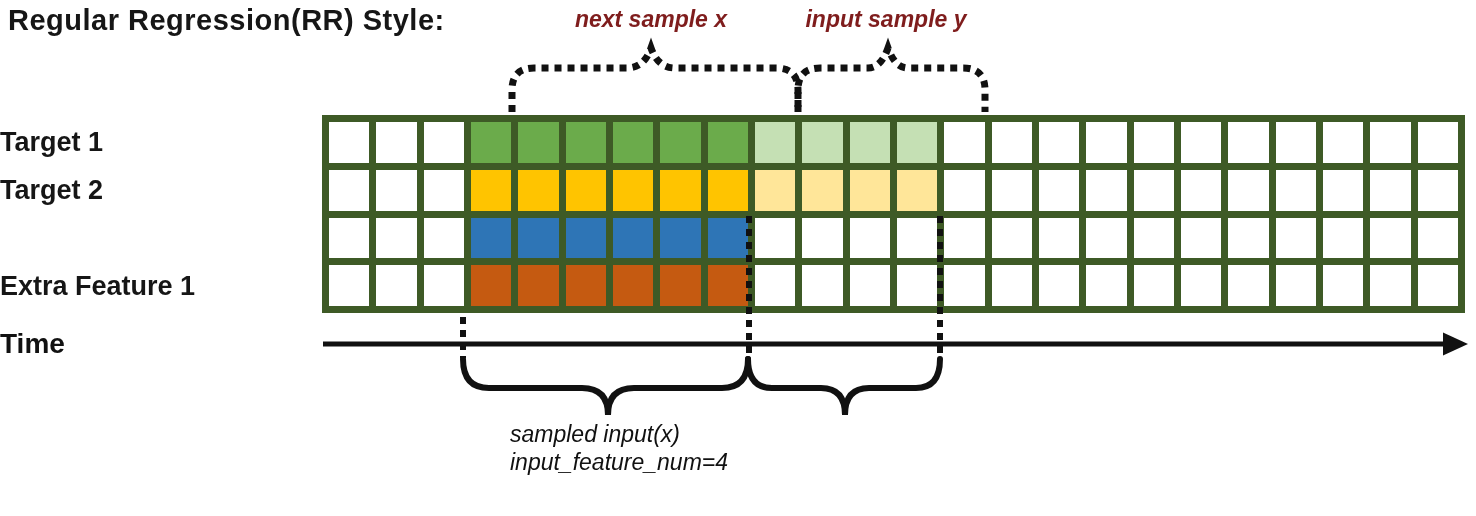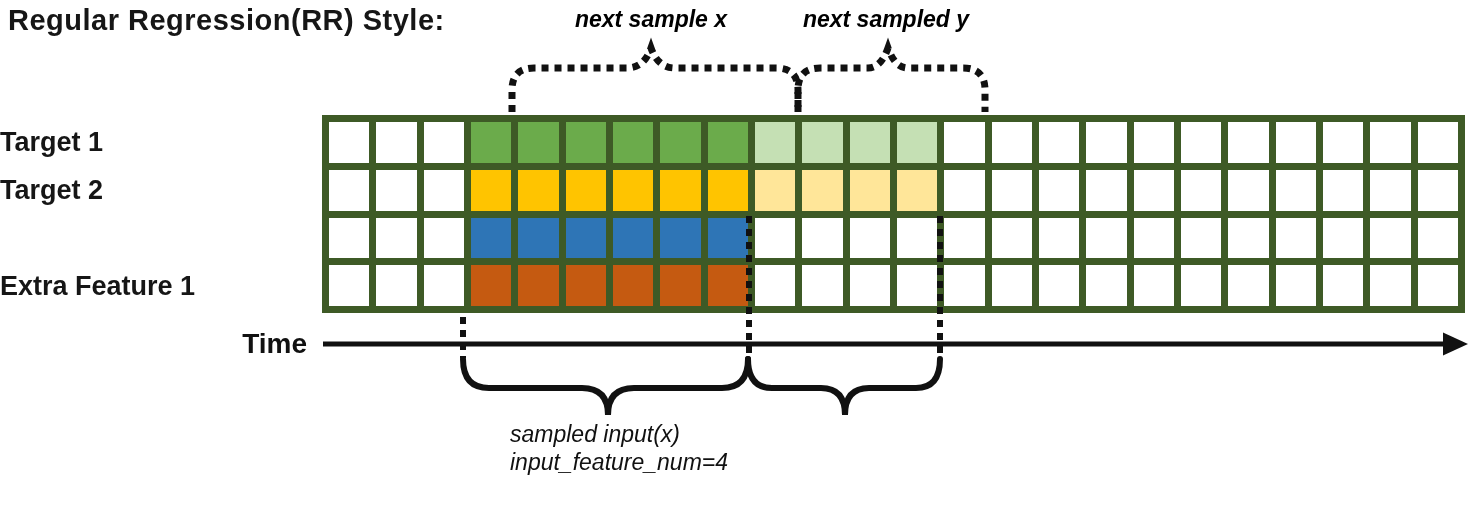--- a/index.html
+++ b/index.html
@@ -20,21 +20,21 @@
     letter-spacing: 0.5px;
   }
   .brace-label {
     position: absolute;
     top: 6px;
     width: 300px;
     text-align: center;
     font-size: 23px;
     font-style: italic;
     font-weight: bold;
-    color: #000000;
+    color: #7f1d1d;
   }
   .brace-label.next-x { left: 501px; }
   .brace-label.next-y { left: 736px; }
   .grid {
     position: absolute;
     left: 322px; top: 115px;
     width: 1143px; height: 198px;
     display: grid;
     grid-template-columns: repeat(24, 1fr);
     grid-template-rows: repeat(4, 1fr);
@@ -53,21 +53,20 @@
     font-size: 27px;
     font-weight: bold;
     color: #161616;
   }
   .time-label {
     position: absolute;
     left: 0; top: 327px;
     width: 307px;
     height: 34px;
     line-height: 34px;
-    text-align: right;
     font-size: 28px;
     font-weight: bold;
     color: #111;
   }
   .overlay {
     position: absolute;
     left: 0; top: 0;
     pointer-events: none;
   }
   .caption {
@@ -83,21 +82,21 @@
   .caption.output-caption { left: 752px; }
 </style>
 </head>
 <body>
 
 <div class="canvas">
 
   <div class="title">Regular Regression(RR) Style:</div>
 
   <div class="brace-label next-x">next sample x</div>
-  <div class="brace-label next-y">next sampled y</div>
+  <div class="brace-label next-y">input sample y</div>
 
   <div class="grid" id="grid" style="background: rgb(62, 90, 38);">
       <div class="cell"></div>
       <div class="cell"></div>
       <div class="cell"></div>
       <div class="cell" style="background: rgb(107, 171, 75);"></div>
       <div class="cell" style="background: rgb(107, 171, 75);"></div>
       <div class="cell" style="background: rgb(107, 171, 75);"></div>
       <div class="cell" style="background: rgb(107, 171, 75);"></div>
       <div class="cell" style="background: rgb(107, 171, 75);"></div>

